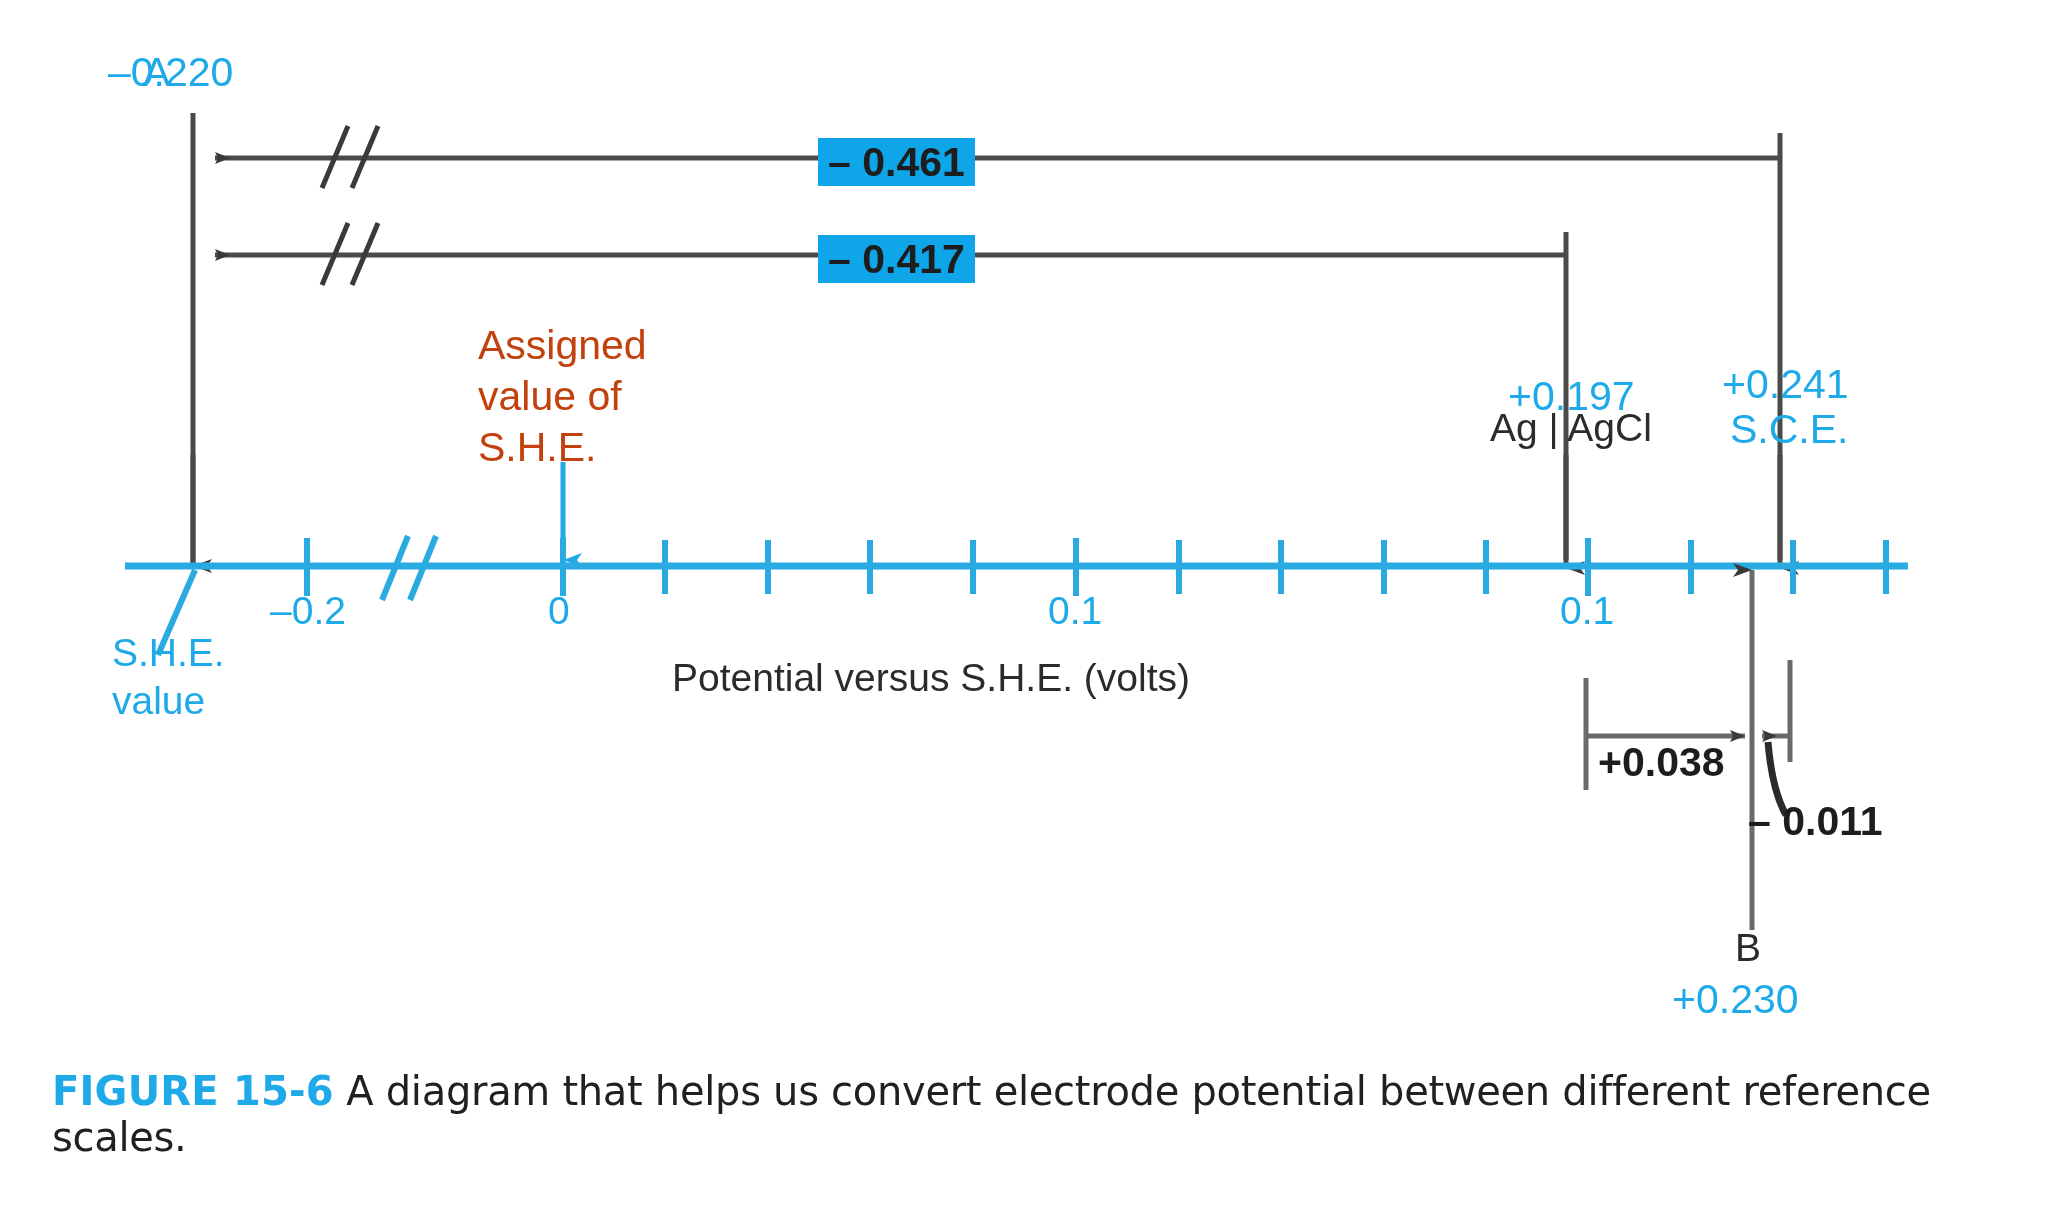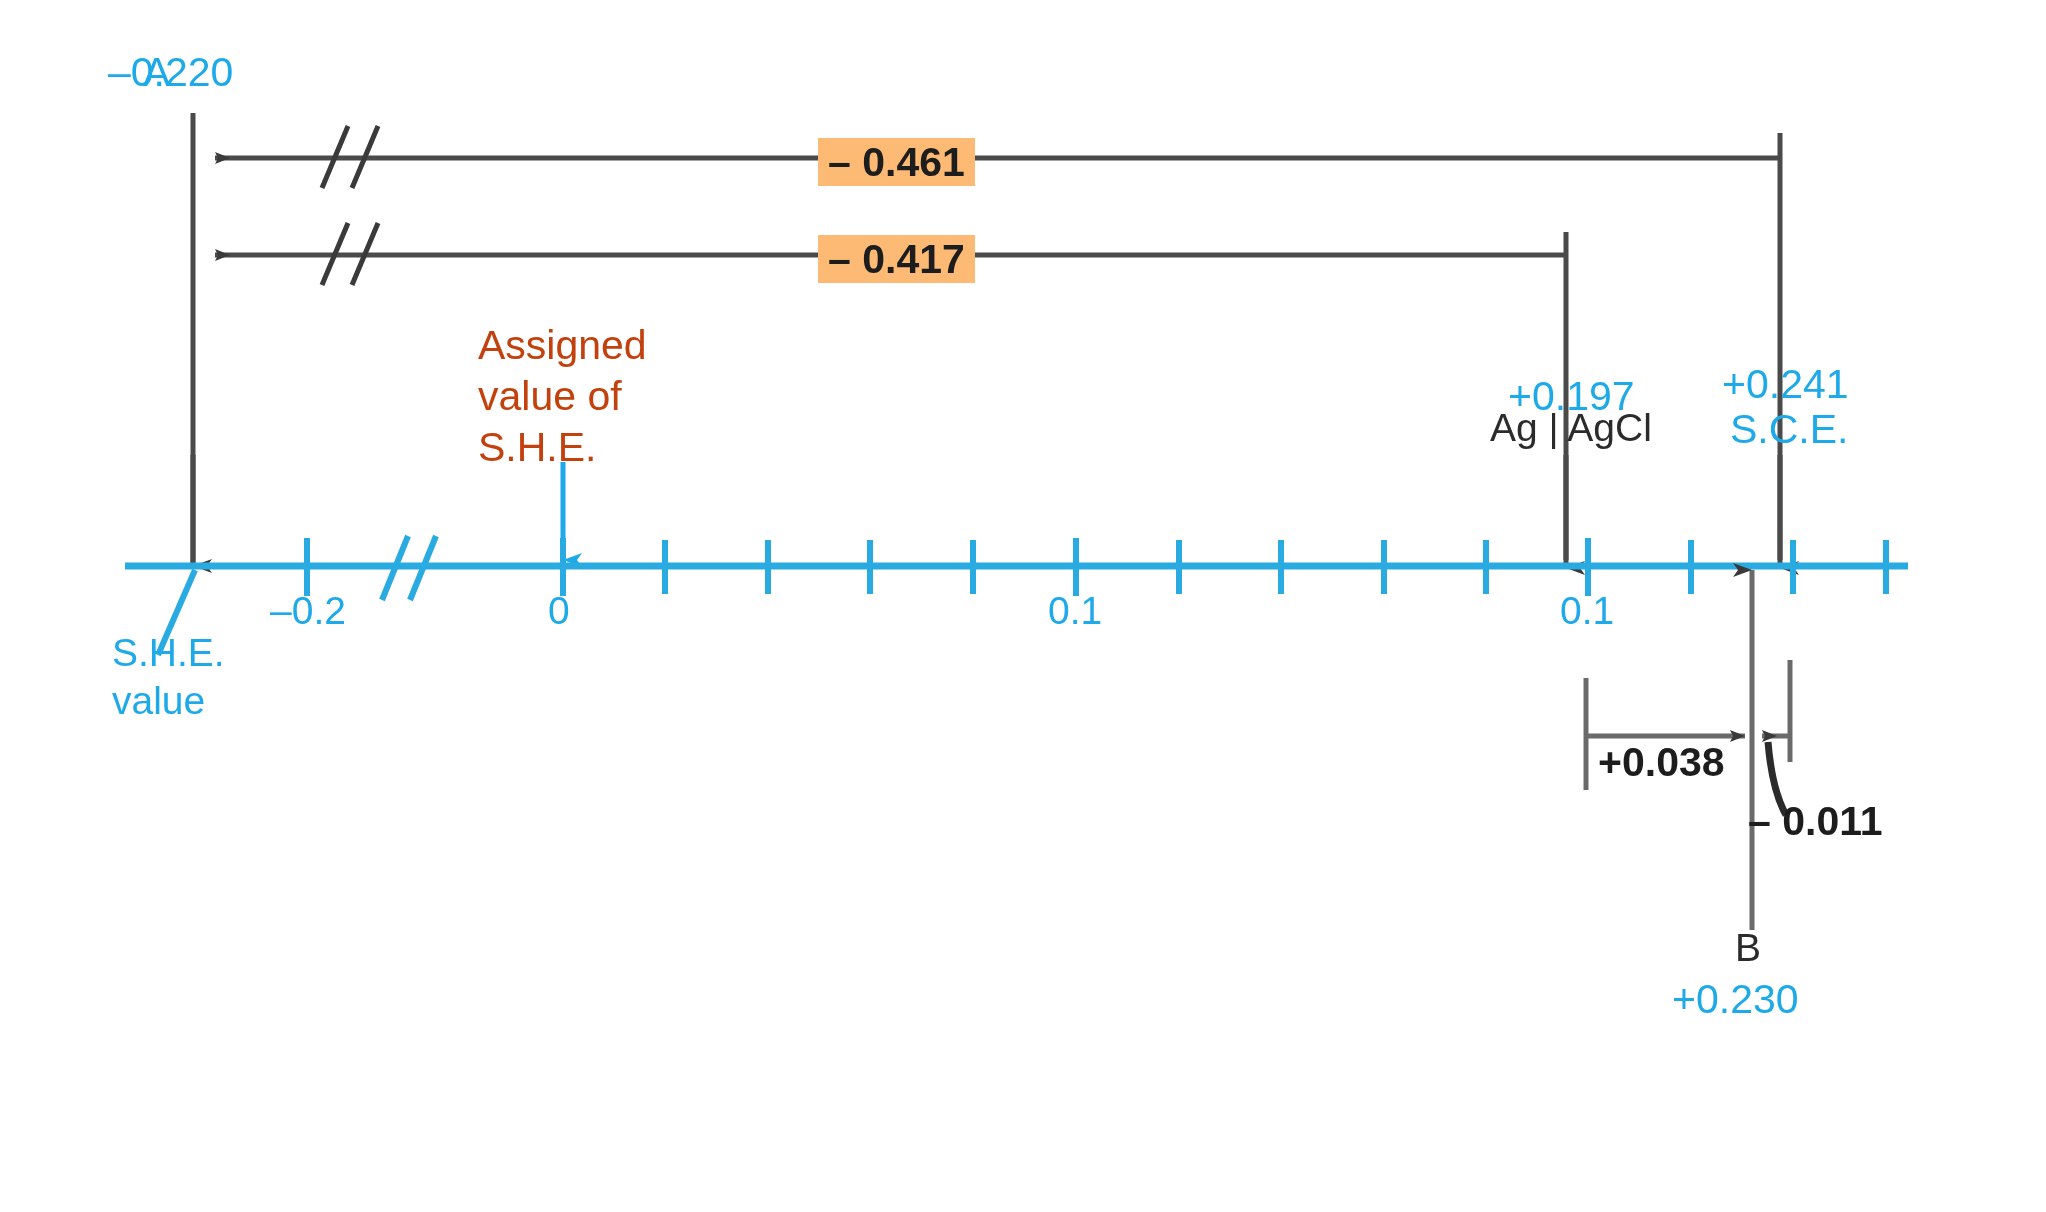--- a/index.html
+++ b/index.html
@@ -32,21 +32,21 @@
   }
   .cyan { color: #1EA9E8; }
   .v-num {
     font-size: 41px;
     font-weight: 400;
   }
   .v-bold {
     font-size: 41px;
     font-weight: bold;
     color: #1d1d1d;
-    background: #fdba74;
+    background: #0ea5e9;
     padding: 0 10px;
   }
   .axis-tick-lbl {
     font-size: 39px;
     color: #1EA9E8;
   }
   .plain-blk {
     font-size: 39px;
     color: #2b2b2b;
   }
@@ -199,22 +199,26 @@
   <div class="lbl v-num cyan" style="left:1730px; top:405px;">S.C.E.</div>
 
   <div class="lbl axis-tick-lbl" style="left:270px; top:588px;">–0.2</div>
   <div class="lbl axis-tick-lbl" style="left:548px; top:588px;">0</div>
   <div class="lbl axis-tick-lbl" style="left:1048px; top:588px;">0.1</div>
   <div class="lbl axis-tick-lbl" style="left:1560px; top:588px;">0.1</div>
 
   <div class="lbl axis-tick-lbl" style="left:112px; top:630px;">S.H.E.</div>
   <div class="lbl axis-tick-lbl" style="left:112px; top:678px;">value</div>
 
+  <div class="lbl plain-blk" style="left:672px; top:655px;">Potential versus S.H.E. (volts)</div>
 
   <div class="lbl v-bold" style="left:1598px; top:738px; background:transparent; padding:0;">+0.038</div>
 
   <div class="lbl v-bold" style="left:1748px; top:797px; background:transparent; padding:0;">– 0.011</div>
 
   <div class="lbl plain-blk" style="left:1735px; top:925px;">B</div>
   <div class="lbl v-num cyan" style="left:1672px; top:975px;">+0.230</div>
 
+  <div class="caption">
+    <span class="fig-id">FIGURE 15-6</span><span> </span><span class="fig-txt">A diagram that helps us convert electrode potential between different reference scales.</span>
+  </div>
 
 </div>
 
 </body></html>

